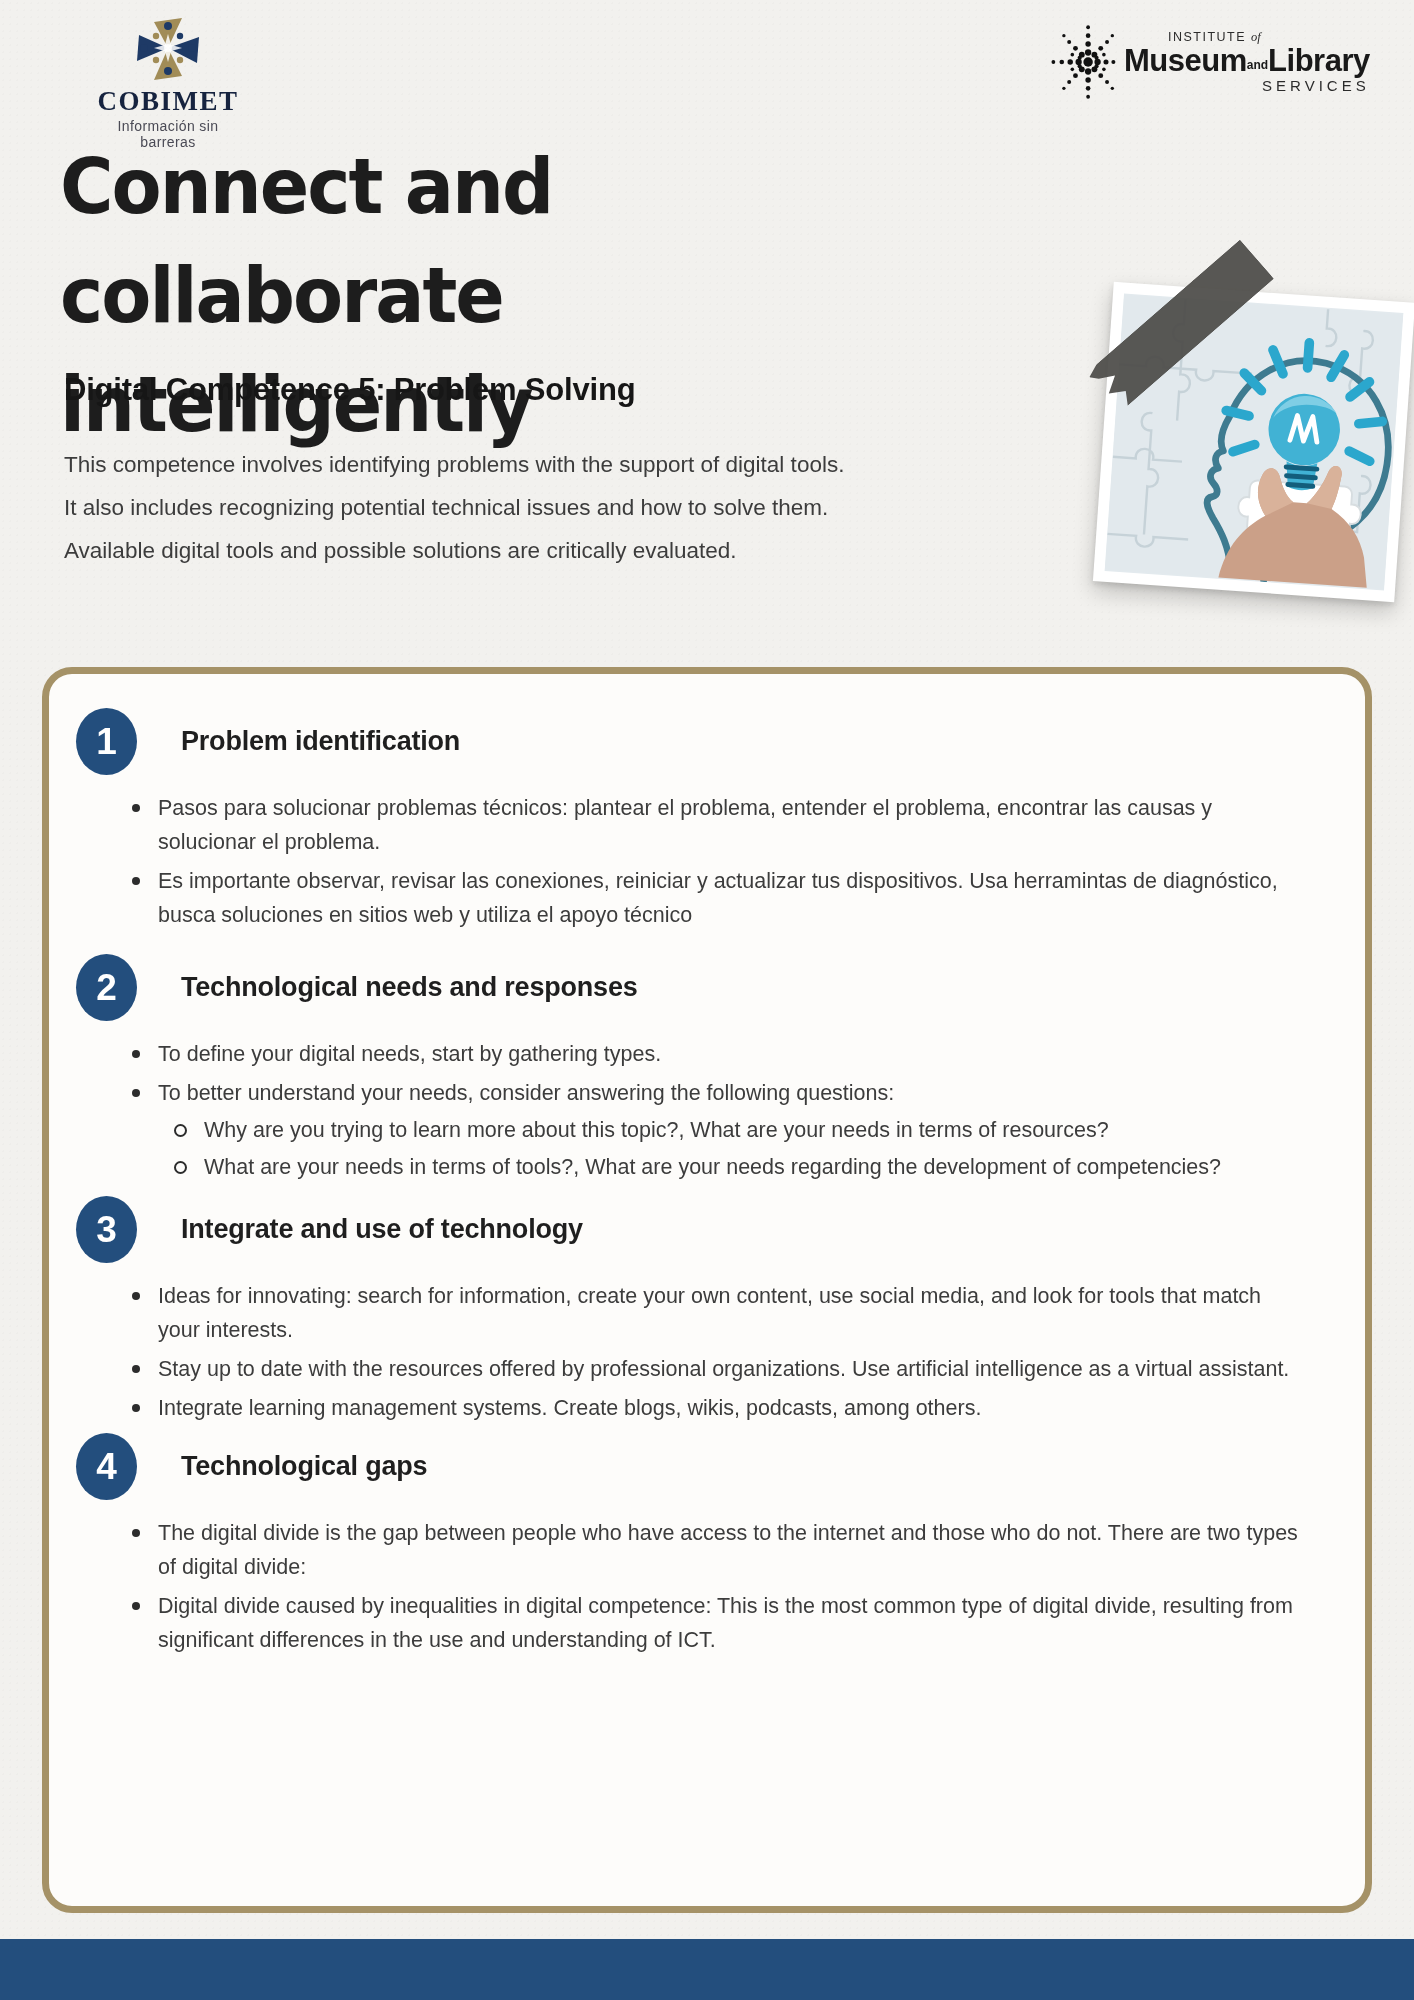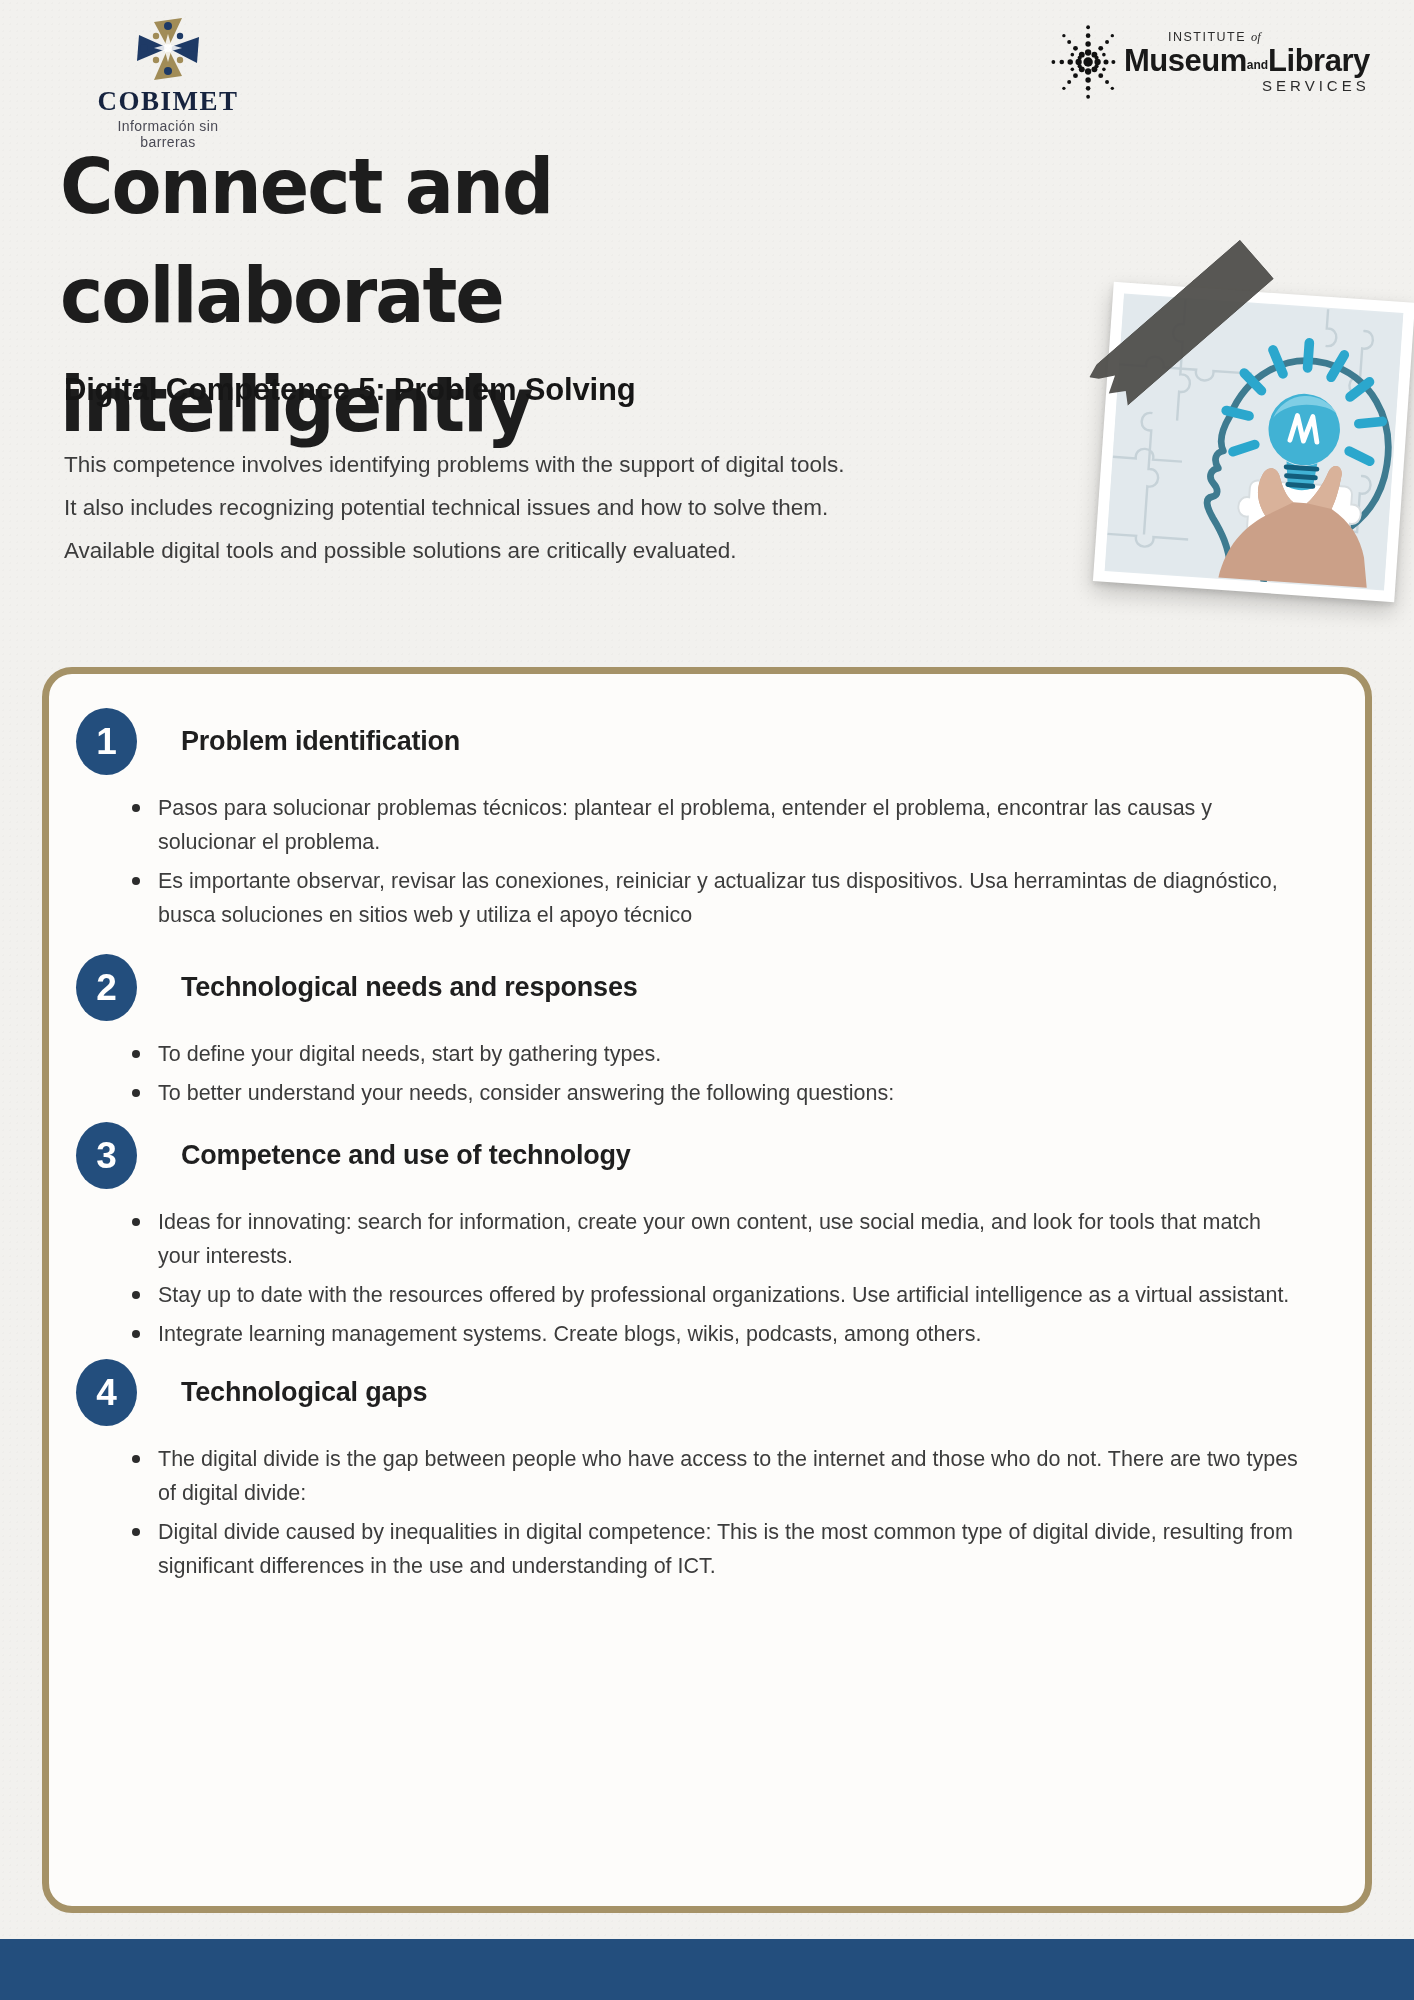--- a/index.html
+++ b/index.html
@@ -243,30 +243,34 @@
       <div class="sec-head">
         <div class="badge">
             <span>2</span>
           </div>
         <h3 class="sec-title">Technological needs and responses</h3>
       </div>
       <ul class="bullets">
         <li><span>To define your digital needs, start by gathering types.</span></li>
         <li>
           <span>To better understand your needs, consider answering the following questions:</span>
+          <ul class="subs">
+            <li><span>Why are you trying to learn more about this topic?, What are your needs in terms of resources?</span></li>
+            <li><span>What are your needs in terms of tools?, What are your needs regarding the development of competencies?</span></li>
+          </ul>
         </li>
       </ul>
     </section>
 
     <section class="sec sec--3">
       <div class="sec-head">
         <div class="badge">
             <span>3</span>
           </div>
-        <h3 class="sec-title">Competence and use of technology</h3>
+        <h3 class="sec-title">Integrate and use of technology</h3>
       </div>
       <ul class="bullets">
         <li><span>Ideas for innovating: search for information, create your own content, use social media, and look for tools that match your interests.</span></li>
         <li><span>Stay up to date with the resources offered by professional organizations. Use artificial intelligence as a virtual assistant.</span></li>
         <li><span>Integrate learning management systems. Create blogs, wikis, podcasts, among others.</span></li>
       </ul>
     </section>
 
     <section class="sec sec--4">
       <div class="sec-head">

